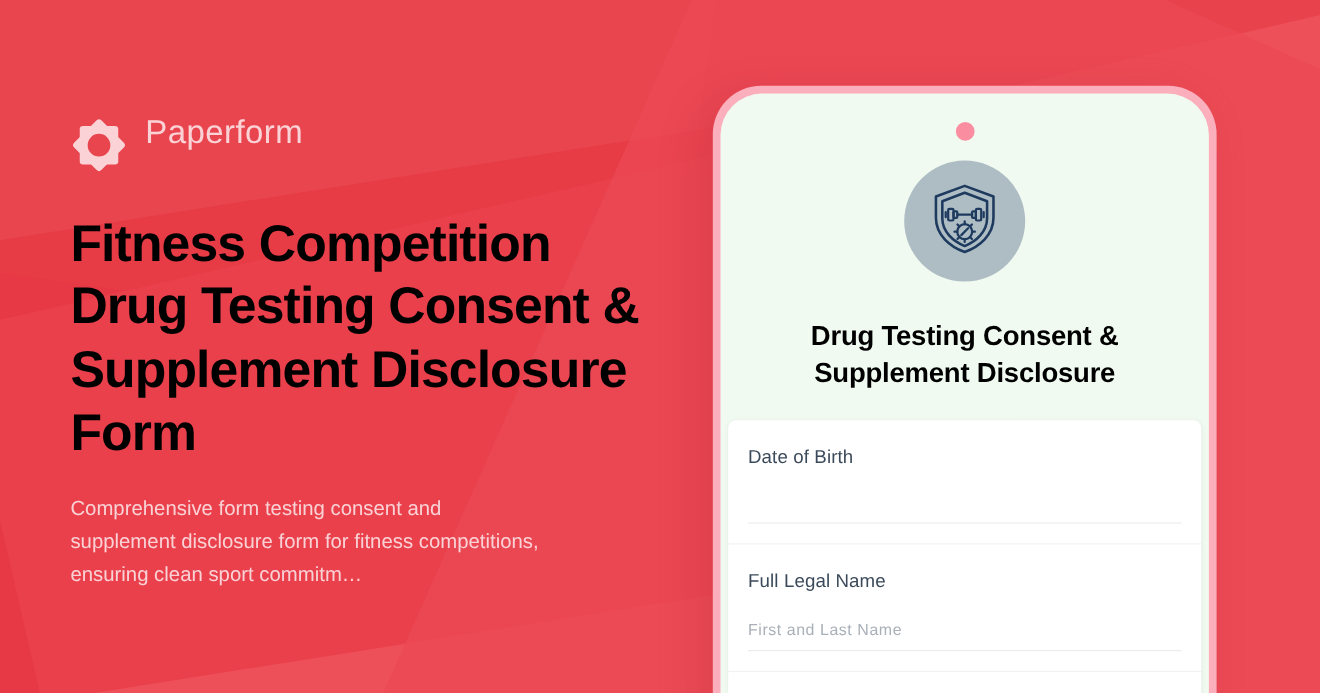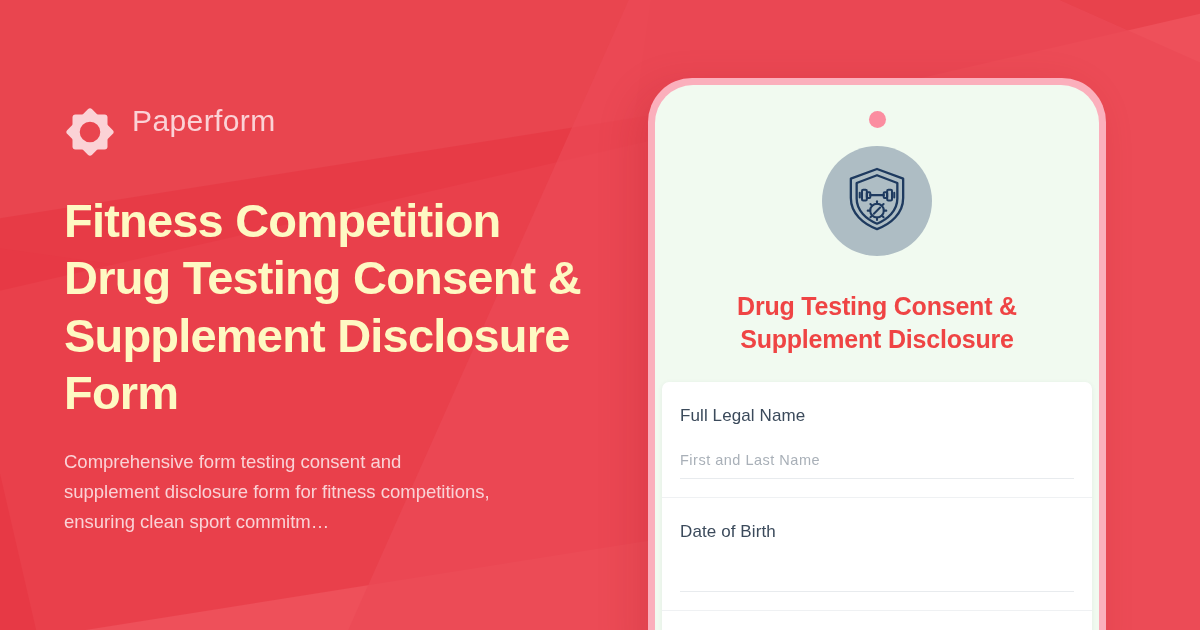--- a/index.html
+++ b/index.html
@@ -48,21 +48,21 @@
   }
   .brand { display:flex; gap:16px; margin-bottom:34px; }
   .brand-mark { width:52px; height:52px; flex:0 0 52px; }
   .brand-name {
     font-size:30px; font-weight:300; letter-spacing:.4px;
     color:#FBD2D6; line-height:1;
   }
 
   .headline {
     font-size:47px; font-weight:700; line-height:1.22;
-    color:#fef9c3; letter-spacing:-.8px;
+    color:#000000; letter-spacing:-.8px;
     margin-bottom:26px; max-width:540px;
   }
   .subhead {
     font-size:18.5px; font-weight:400; line-height:1.62;
     color:#FAD2D6; max-width:430px;
   }
 
   
   .phone {
     position:absolute; left:648px; top:78px;
@@ -87,21 +87,21 @@
     margin:0 auto 18px auto;
   }
   .form-icon {
     width:110px; height:110px; border-radius:50%;
     background:#AEBDC4;
     margin:0 auto 34px auto;
     display:flex; align-items:center; justify-content:center;
   }
   .form-title {
     font-size:25px; font-weight:700; line-height:1.32;
-    color:#ef4444; text-align:center;
+    color:#000000; text-align:center;
     letter-spacing:-.2px;
     padding:0 28px;
     margin-bottom:26px;
   }
   .form-card {
     background:#FFFFFF;
     margin:0 7px;
     border-radius:7px 7px 0 0;
     min-height:260px;
     box-shadow:0 1px 5px rgba(40,60,80,.07);
@@ -197,29 +197,29 @@
           </g>
         </svg>
       </span>
     </div>
 
     <h2 class="form-title">Drug Testing Consent &amp; Supplement Disclosure</h2>
 
     <div class="form-card">
 
       <div class="field">
+        <div class="field-label">Date of Birth</div>
+        <div class="field-input empty"></div>
+      </div>
+
+      <div class="field">
         <div class="field-label">Full Legal Name</div>
         <div class="field-input">First and Last Name</div>
       </div>
 
       <div class="field">
-        <div class="field-label">Date of Birth</div>
-        <div class="field-input empty"></div>
-      </div>
-
-      <div class="field">
         
       </div>
 
     </div>
 
   </div>
 </div>
 
 </body></html>

